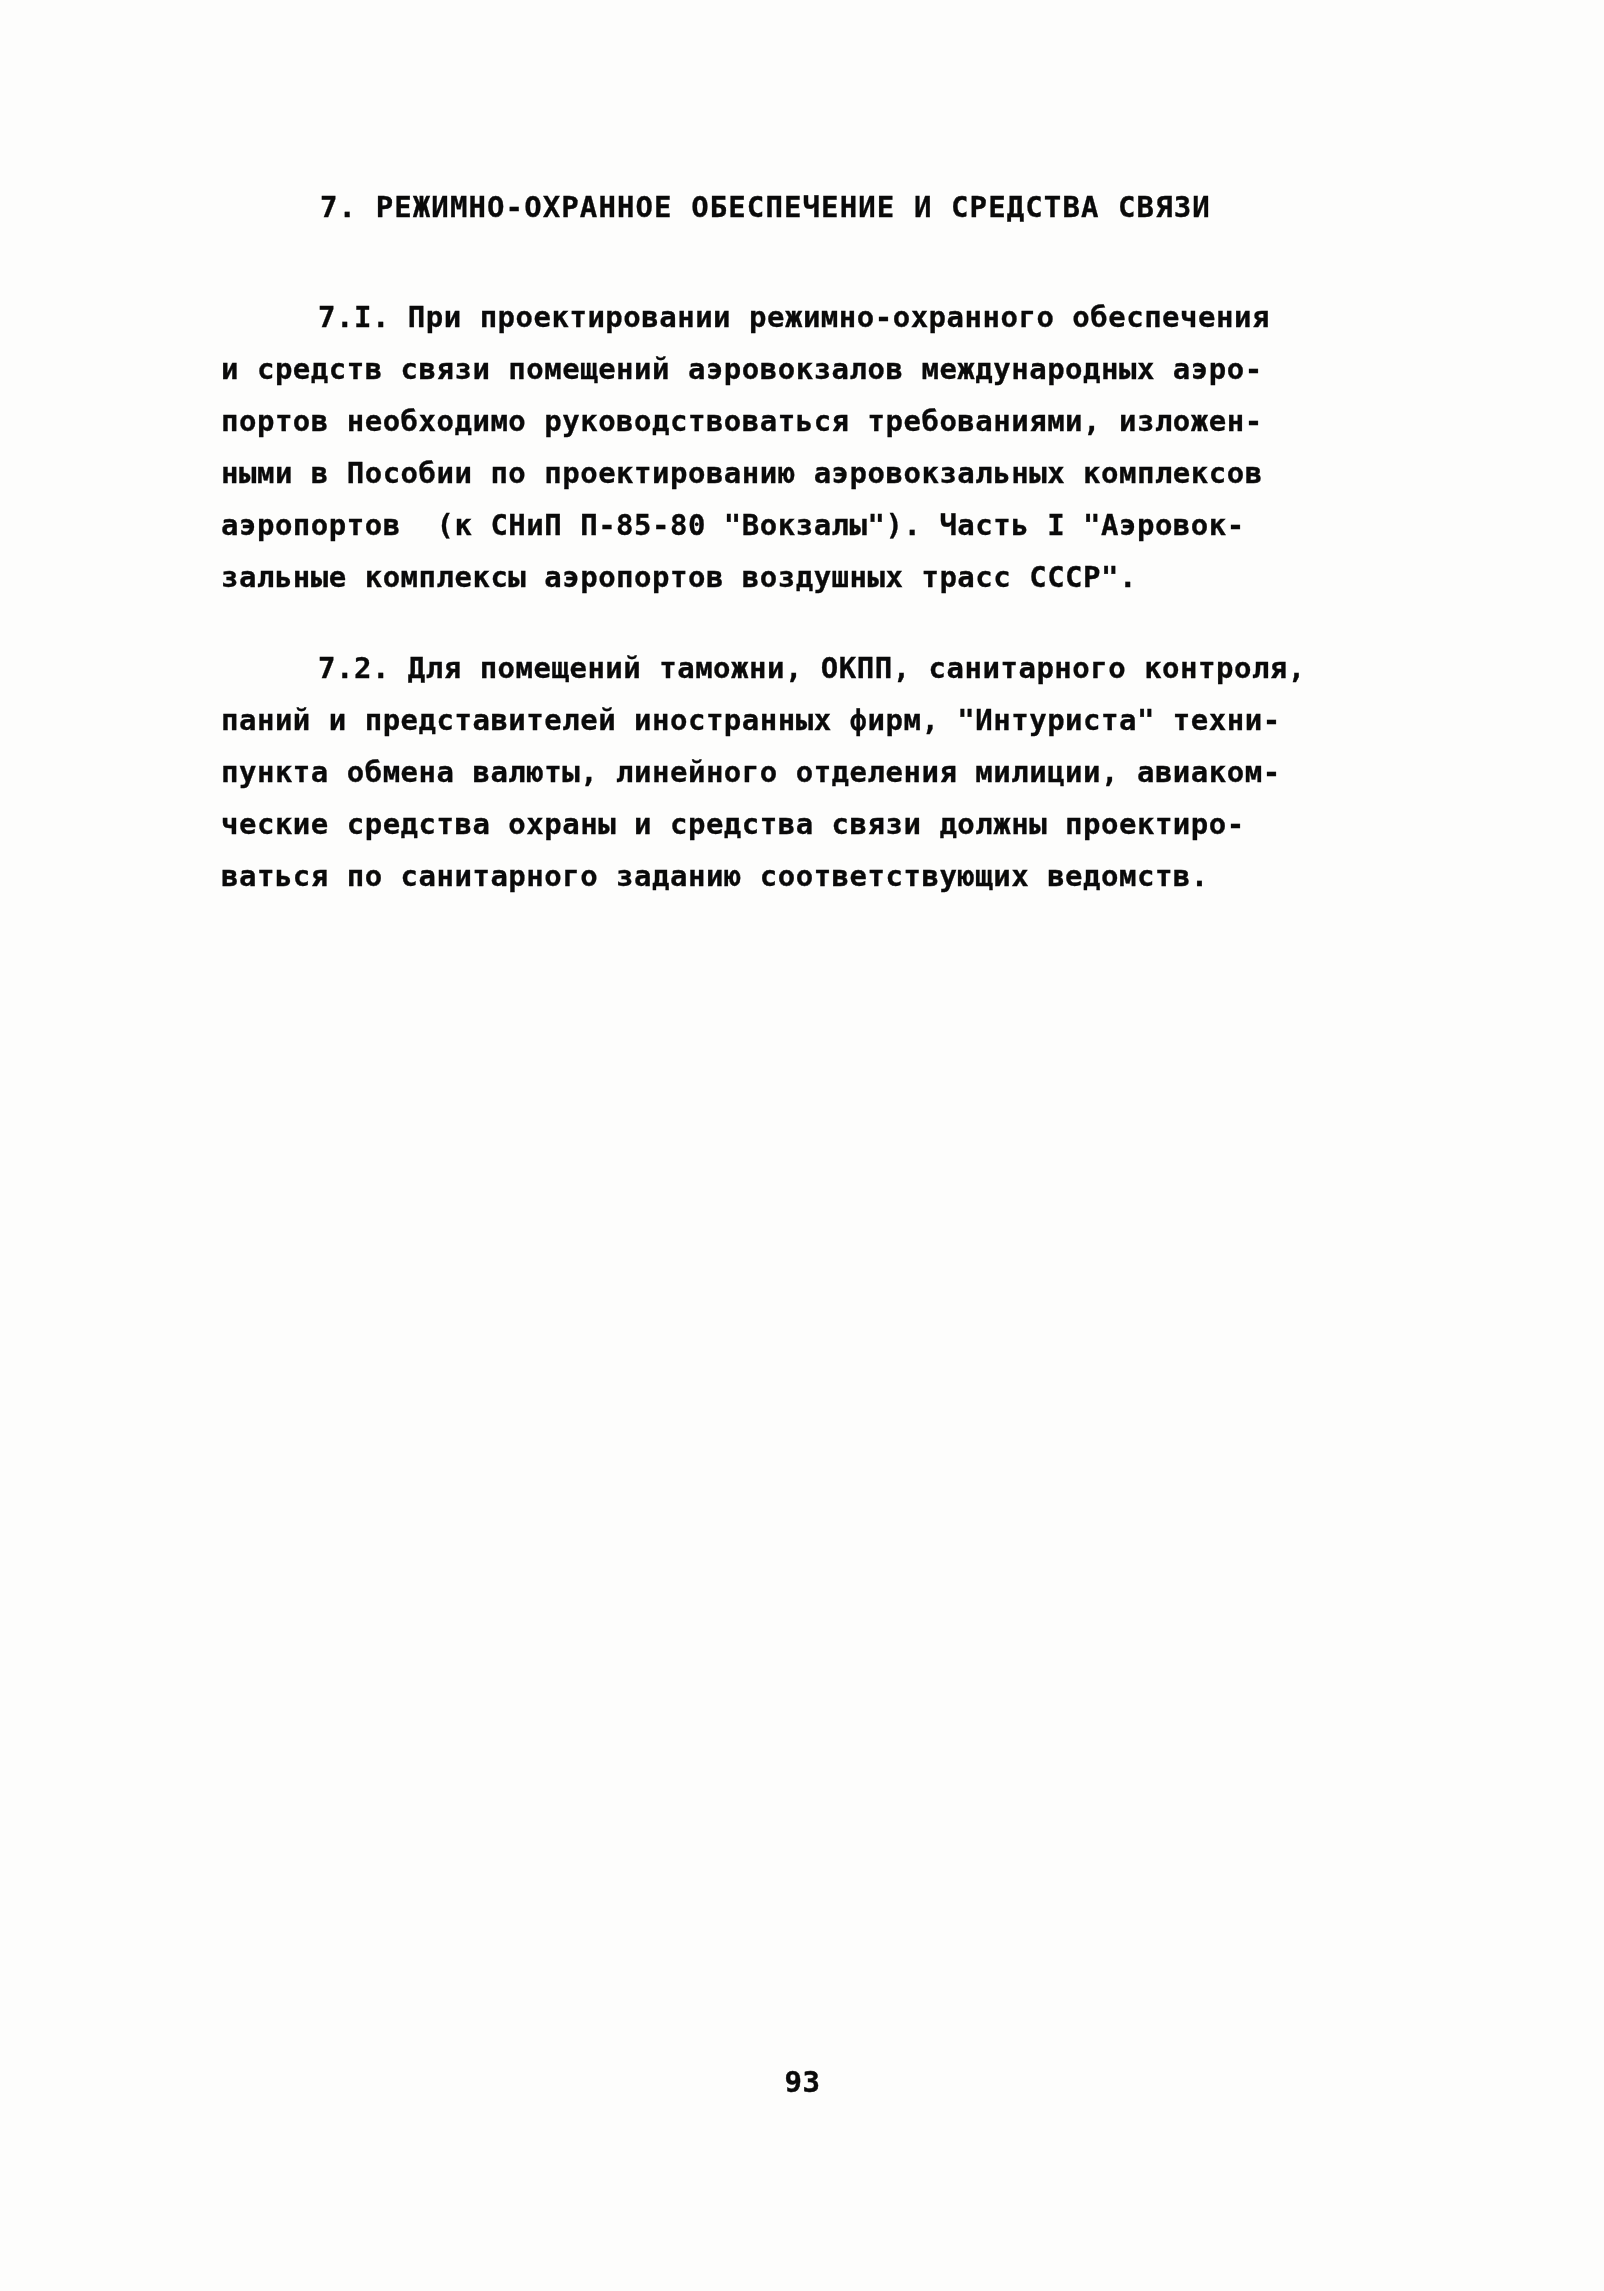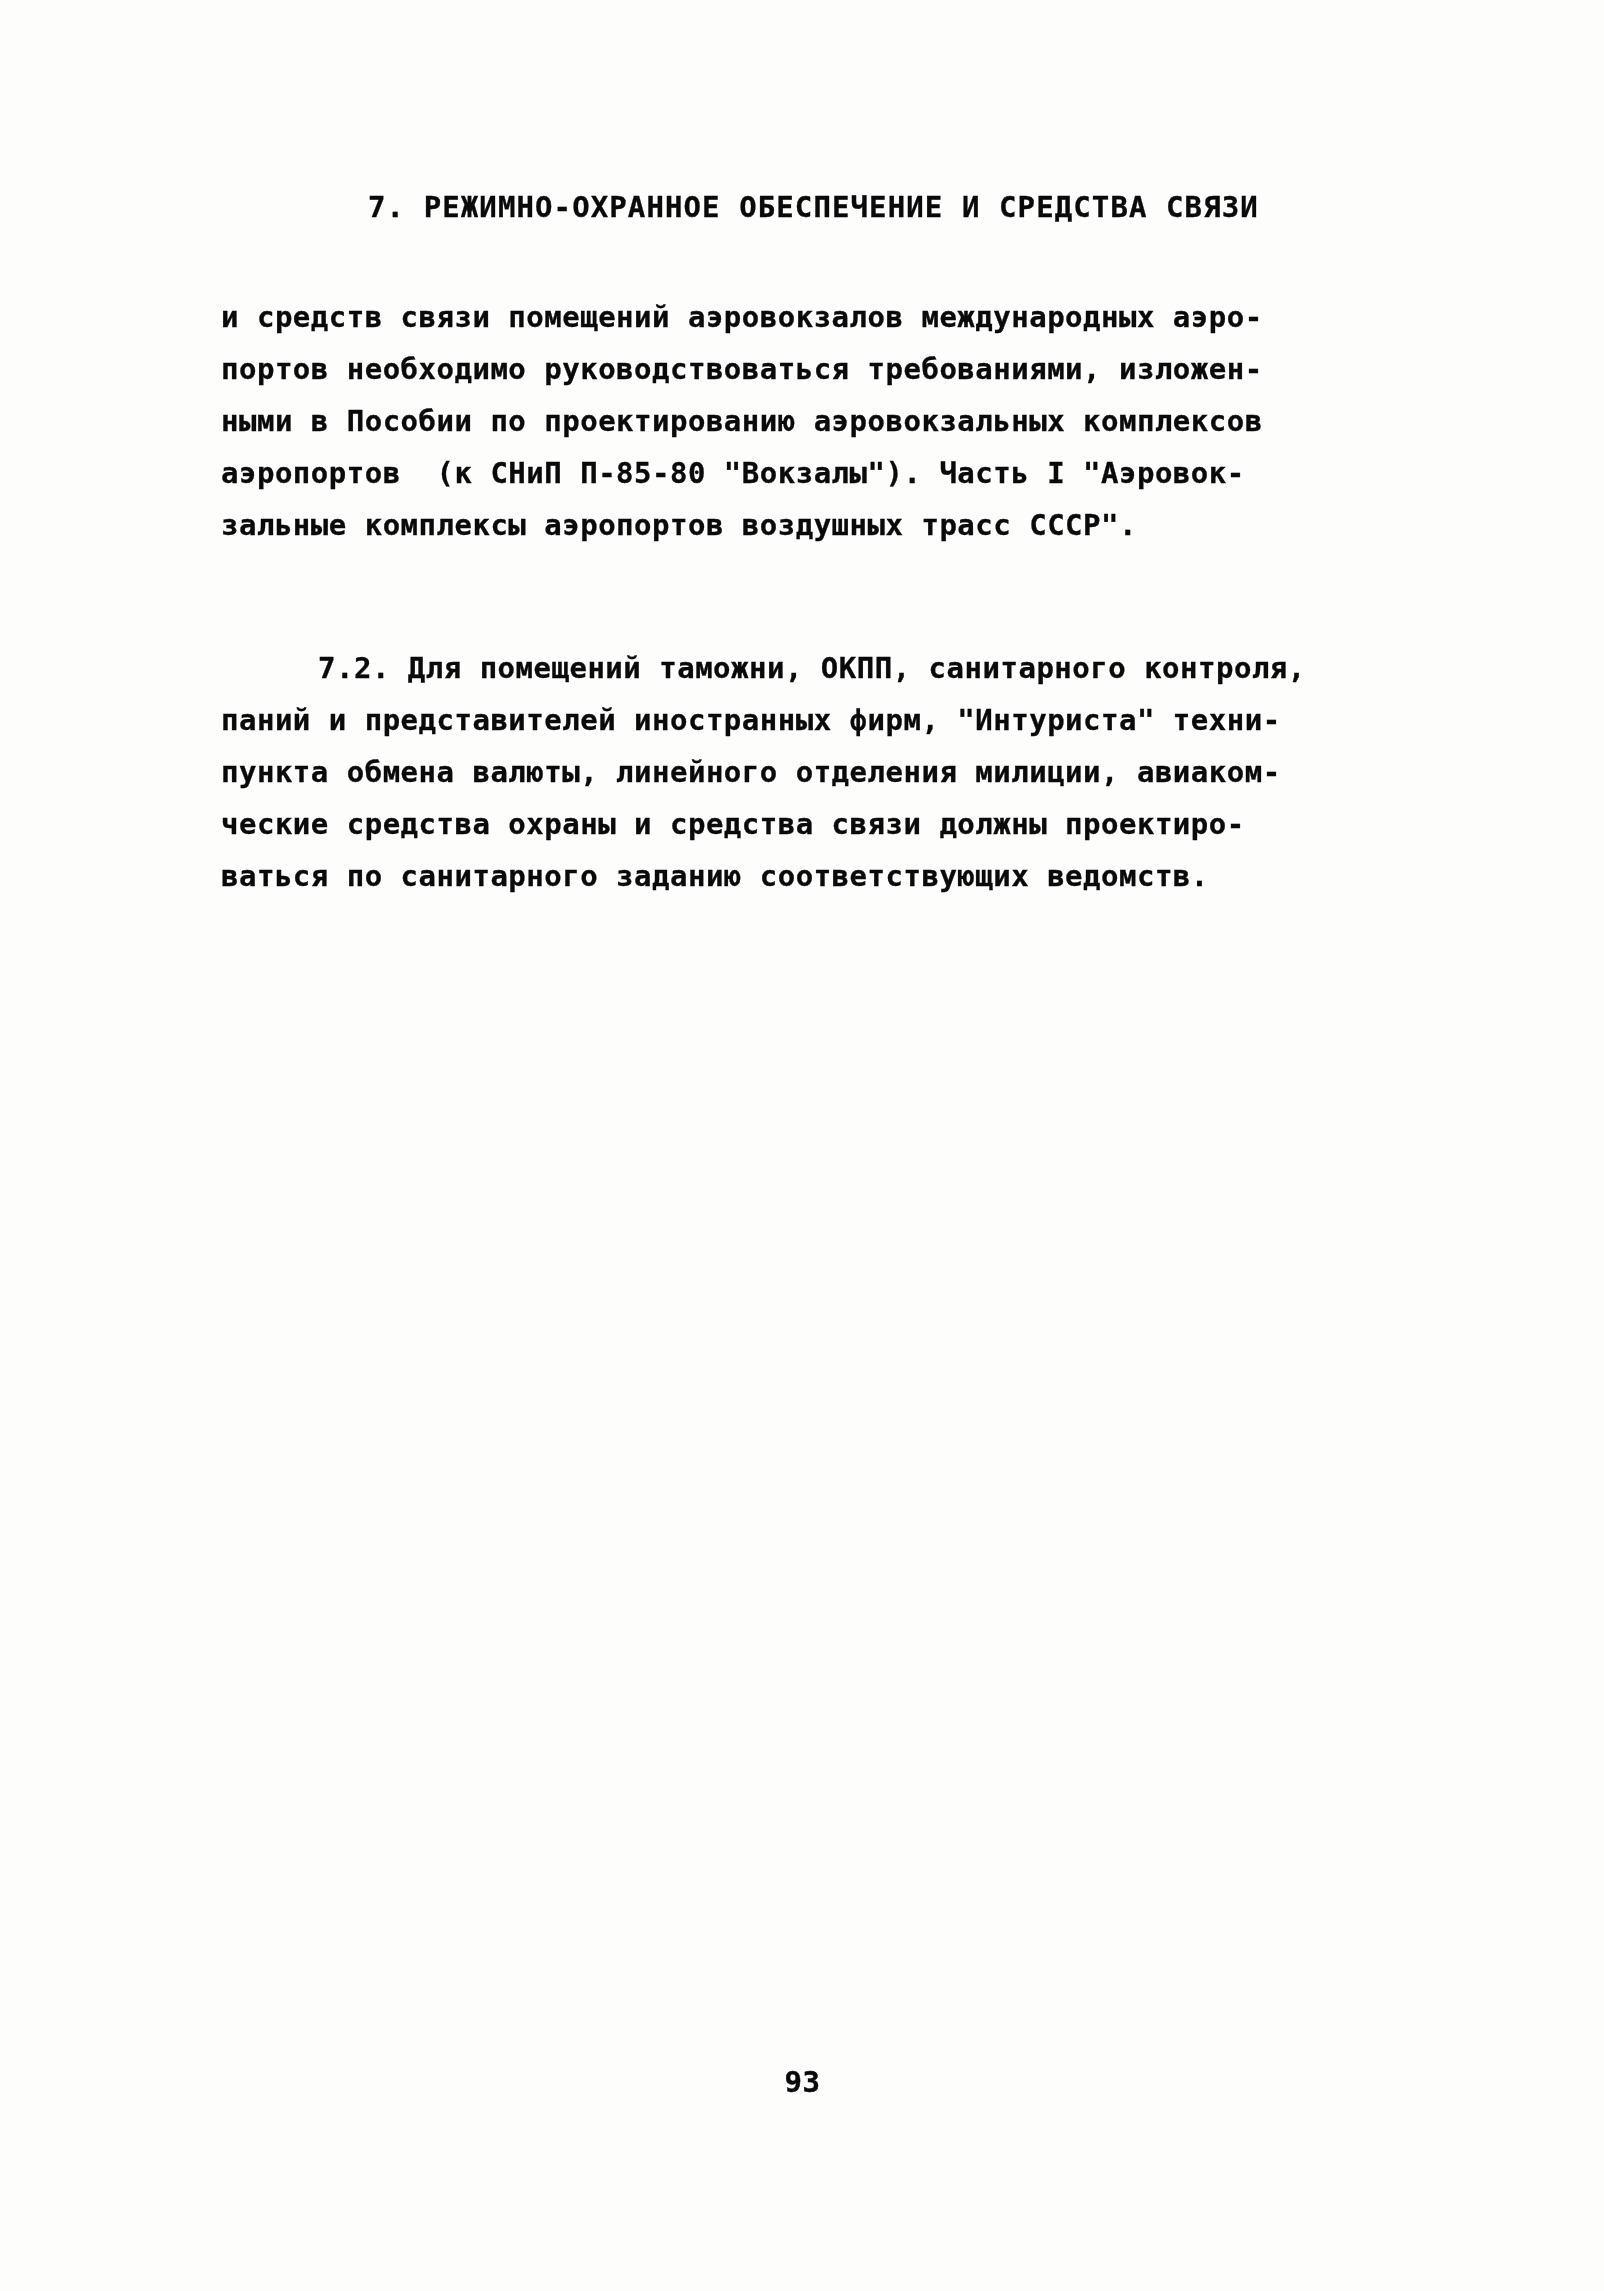--- a/index.html
+++ b/index.html
@@ -38,21 +38,20 @@
   
   .section-title {
     position: absolute;
     left: 320px;
     top: 171px;
     width: 1087px;
     font-size: 29px;
     letter-spacing: 1.1px;
     font-weight: 700;
     white-space: nowrap;
-    margin-left: 48px;
     -webkit-text-stroke: 0.3px #0a0a0a;
   }
 
   
   .para {
     position: absolute;
     left: 221px;
     width: 1155px;
   }
 
@@ -91,20 +90,21 @@
 </style>
 </head>
 <body>
 
 <div class="page">
   <div class="content">
 
     <h1 class="section-title">7. РЕЖИМНО-ОХРАННОЕ ОБЕСПЕЧЕНИЕ И СРЕДСТВА СВЯЗИ</h1>
 
     <div class="para para-1">
+      <div class="line indent sp1">7.I. При проектировании режимно-охранного обеспечения</div>
       <div class="line sp1">и средств связи помещений аэровокзалов международных аэро-</div>
       <div class="line sp1">портов необходимо руководствоваться требованиями, изложен-</div>
       <div class="line sp1">ными в Пособии по проектированию аэровокзальных комплексов</div>
       <div class="line sp1">аэропортов  (к СНиП П-85-80 "Вокзалы"). Часть I "Аэровок-</div>
       <div class="line sp1">зальные комплексы аэропортов воздушных трасс СССР".</div>
     </div>
 
     <div class="para para-2">
       <div class="line indent sp1">7.2. Для помещений таможни, ОКПП, санитарного контроля,</div>
       <div class="line sp1">паний и представителей иностранных фирм, "Интуриста" техни-</div>

